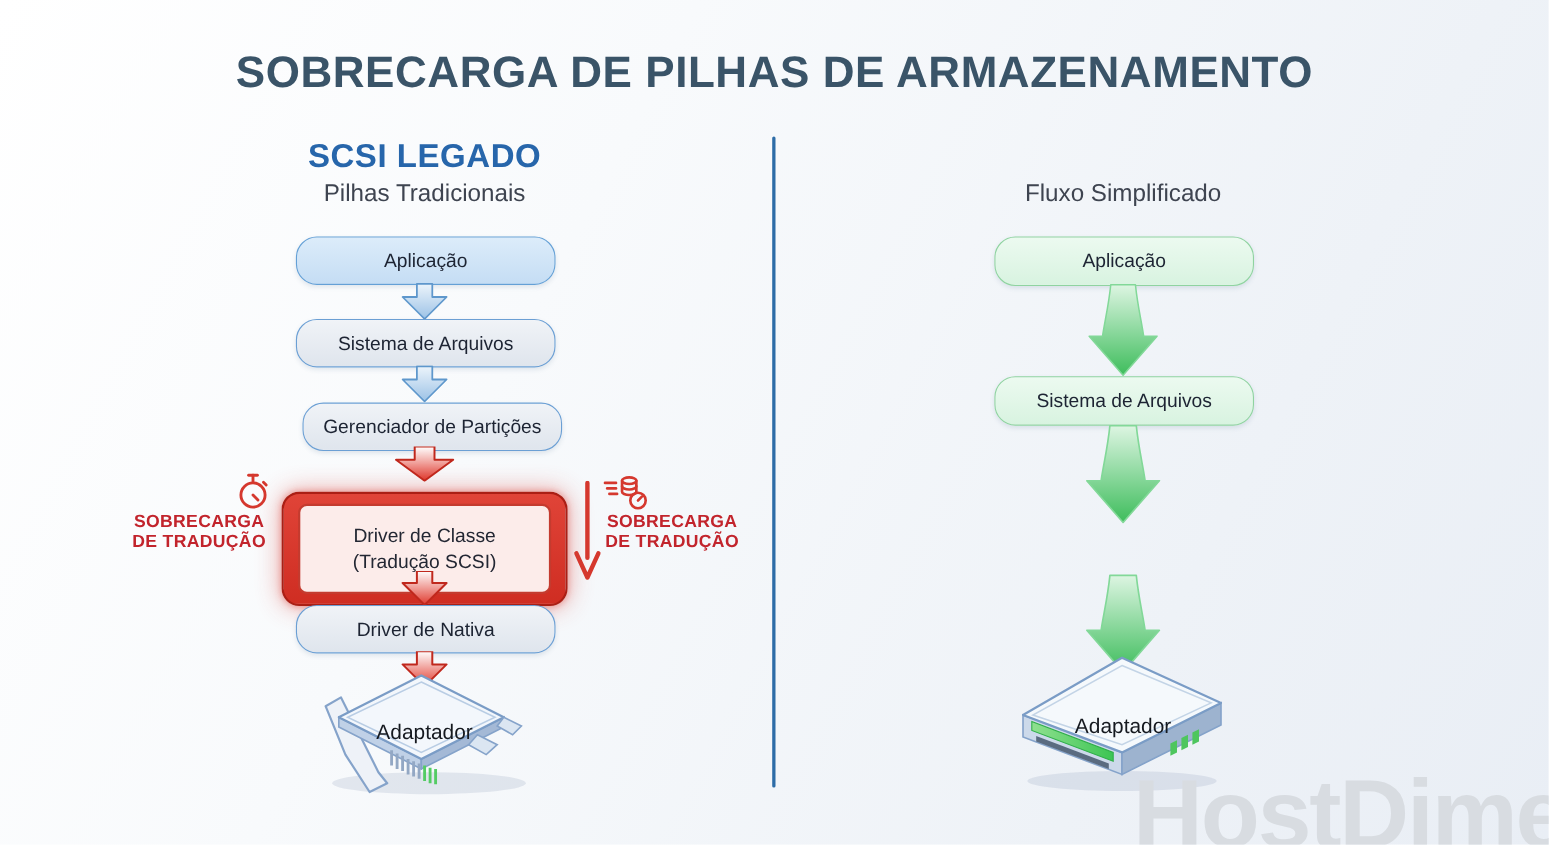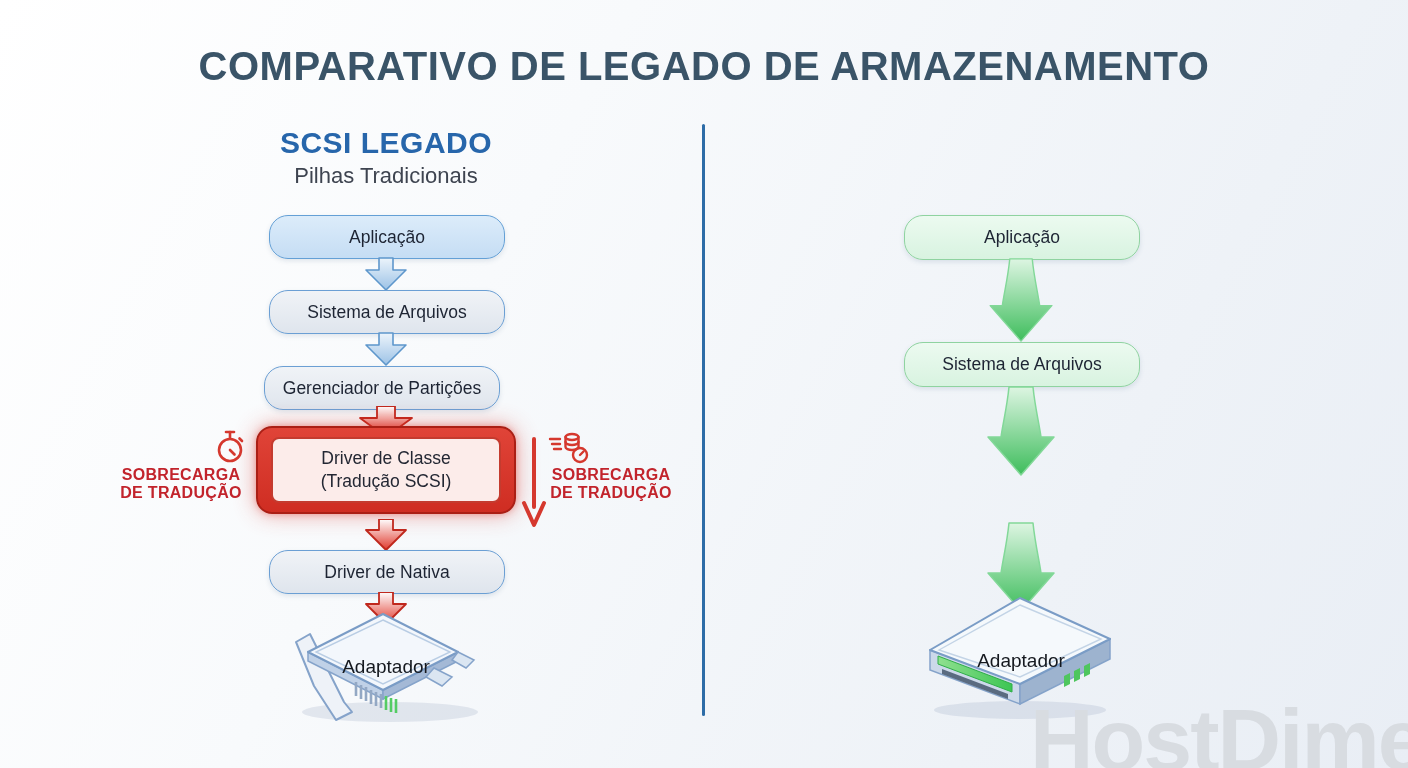--- a/index.html
+++ b/index.html
@@ -19,21 +19,21 @@
   .box{
     display:flex;align-items:center;justify-content:center;text-align:center;
     border-radius:19px;font-size:17.5px;color:#1d2433;border:1.5px solid;
     box-shadow:0 2px 5px rgba(60,90,130,.14);
   }
   .box-blue{background:linear-gradient(180deg,#dcecfa,#c5ddf4);border-color:#64a0d6;}
   .box-gray{background:linear-gradient(180deg,#f0f3f7,#dfe5ed);border-color:#6b9fd4;}
   .box-green{background:linear-gradient(180deg,#ecfaf0,#d8f3e0);border-color:#8fd3a0;}
   .box-cyan{background:linear-gradient(180deg,#e4f6f5,#cfefed);border-color:#66abd6;}
   .hl-outer{
-    left:256px;top:426px;width:260px;height:88px;border-radius:16px;
+    left:256px;top:447px;width:260px;height:104px;border-radius:16px;
     background:linear-gradient(180deg,#e04438,#cf2d22);border:2px solid #ab1f15;
     box-shadow:0 0 22px rgba(220,55,45,.45),0 0 6px rgba(220,55,45,.35);
     box-sizing:border-box;
   }
   .hl-inner{
     position:absolute;left:13px;top:9px;right:13px;bottom:9px;
     background:#fcecea;border:2px solid #c43b2f;border-radius:8px;
     display:flex;flex-direction:column;align-items:center;justify-content:center;
     font-size:17.5px;color:#232733;line-height:1.3;
   }
@@ -66,40 +66,40 @@
         <stop offset="0" stop-color="#ddf5e2"></stop>
           <stop offset="1" stop-color="#3ebd5c"></stop>
       </linearGradient>
       <linearGradient id="gradLed" x1="0" y1="0" x2="1" y2="0">
         <stop offset="0" stop-color="#8fe08f"></stop>
           <stop offset="1" stop-color="#3cc553"></stop>
       </linearGradient>
     </defs>
   </svg>
 
-  <div class="abs page-title">COMPARATIVO DE LEGADO DE ARMAZENAMENTO</div>
+  <div class="abs page-title">SOBRECARGA DE PILHAS DE ARMAZENAMENTO</div>
 
   <div class="abs divider"></div>
 
   <div class="abs col-sub" style="left:226px;top:163px;">Pilhas Tradicionais</div>
   <div class="abs col-heading" style="left:226px;top:126px;">SCSI LEGADO</div>
 
   <div class="abs box box-blue" style="left:269px;top:215px;width:234px;height:42px;">Aplicação</div>
 
   <svg class="abs" style="left:364px;top:257px;" width="44" height="34" viewBox="0 0 44 34">
     <path d="M15 1 H29 V13 H42 L22 33 L2 13 H15 Z" fill="url(#gradBlue)" stroke="#5e97cc" stroke-width="1.6" stroke-linejoin="round"></path>
   </svg>
 
   <div class="abs box box-gray" style="left:269px;top:290px;width:234px;height:42px;">Sistema de Arquivos</div>
 
   <svg class="abs" style="left:364px;top:332px;" width="44" height="34" viewBox="0 0 44 34">
     <path d="M15 1 H29 V13 H42 L22 33 L2 13 H15 Z" fill="url(#gradBlue)" stroke="#5e97cc" stroke-width="1.6" stroke-linejoin="round"></path>
   </svg>
 
-  <div class="abs box box-gray" style="left:264px;top:366px;width:234px;height:42px;">Gerenciador de Partições</div>
+  <div class="abs box box-gray" style="left:275px;top:366px;width:234px;height:42px;">Gerenciador de Partições</div>
 
   <svg class="abs" style="left:358px;top:406px;" width="56" height="32" viewBox="0 0 56 32">
     <path d="M19 0 H37 V12 H54 L28 31 L2 12 H19 Z" fill="url(#gradRed)" stroke="#c0281d" stroke-width="1.8" stroke-linejoin="round"></path>
   </svg>
 
   <div class="abs hl-outer">
     <div class="hl-inner">
       <span>Driver de Classe</span>
       <span>(Tradução SCSI)</span>
     </div>
@@ -176,20 +176,21 @@
       <path d="M17.5 14 V19 a6.5 3 0 0 0 13 0 V14"></path>
       <circle cx="32" cy="27" r="7"></circle>
       <line x1="32" y1="27" x2="35.5" y2="23.5"></line>
     </g>
   </svg>
   <div class="abs overhead-label" style="left:542px;top:466px;">
     <div>SOBRECARGA</div>
     <div>DE TRADUÇÃO</div>
   </div>
 
+  <div class="abs col-sub" style="left:861px;top:163px;">Fluxo Simplificado</div>
 
   <div class="abs box box-green" style="left:904px;top:215px;width:234px;height:43px;">Aplicação</div>
 
   <svg class="abs" style="left:976px;top:257px;" width="90" height="86" viewBox="0 0 90 92">
     <path d="M33 2 C31 22 27 38 25 52 L12 52 L45 90 L78 52 L65 52 C63 38 59 22 57 2 Z" fill="url(#gradGreen)" stroke="#82d898" stroke-width="1.5" stroke-linejoin="round"></path>
   </svg>
 
   <div class="abs box box-green" style="left:904px;top:342px;width:234px;height:43px;">Sistema de Arquivos</div>
 
   <svg class="abs" style="left:976px;top:385px;" width="90" height="92" viewBox="0 0 90 92">

